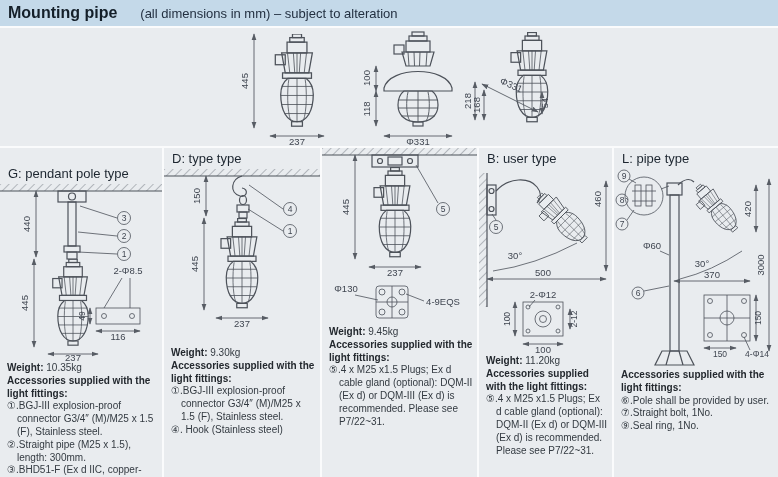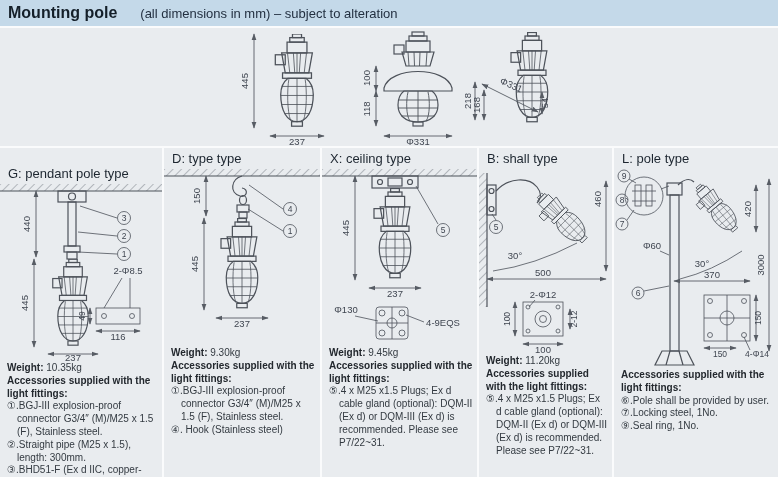--- a/index.html
+++ b/index.html
@@ -48,21 +48,21 @@
         <path d="M15,58 H49 M14,68 H50 M15,78 H49 M18,88 H46 M23,50 C21,62 21,85 25,96 M41,50 C43,62 43,85 39,96 M32,49 V97" stroke-width="0.9"></path>
         <rect x="26" y="97" width="12" height="5"></rect>
       </g>
     </symbol>
   </defs>
 </svg>
 
 <div class="page">
 
   <div class="hdr">
-    <span class="t">Mounting pole</span>
+    <span class="t">Mounting pipe</span>
     <span class="s">(all dimensions in mm) – subject to alteration</span>
   </div>
 
   <div class="top">
     <svg class="dw" width="778" height="118" viewBox="0 0 778 118">
 
       <g>
         <g transform="translate(238,0)">
           <use href="#lamp" x="30" y="6" width="58" height="94"></use>
           <line class="d" x1="16" y1="6" x2="16" y2="100" marker-start="url(#arr)" marker-end="url(#arr)"></line>
@@ -206,21 +206,20 @@
       </svg>
       <div class="txt">
         <div><b>Weight:</b> <span>9.30kg</span></div>
         <div><b>Accessories supplied with the light fittings:</b></div>
         <div class="item">①.BGJ-III explosion-proof connector G3/4″ (M)/M25 x 1.5 (F), Stainless steel.</div>
         <div class="item">④. Hook (Stainless steel)</div>
       </div>
     </div>
 
     <div class="col">
-      <div class="ch">X: ceiling type</div>
       <svg class="dw" width="155" height="178" viewBox="0 0 155 178">
         <rect x="0" y="0" width="155" height="7" fill="url(#hatch)"></rect>
         <line class="ln" x1="0" y1="7" x2="155" y2="7"></line>
         <g class="ln">
           <rect x="50" y="7" width="46" height="12"></rect>
           <circle cx="58" cy="13" r="2.5"></circle>
             <circle cx="88" cy="13" r="2.5"></circle>
           <rect x="66" y="9" width="14" height="8"></rect>
         </g>
         <use href="#lamp" x="45" y="19" width="56" height="92"></use>
@@ -248,21 +247,21 @@
         <text x="121" y="157">4-9EQS</text>
       </svg>
       <div class="txt">
         <div><b>Weight:</b> <span>9.45kg</span></div>
         <div><b>Accessories supplied with the light fittings:</b></div>
         <div class="item">⑤.4 x M25 x1.5 Plugs; Ex d cable gland (optional): DQM-II (Ex d) or DQM-III (Ex d) is recommended. Please see P7/22~31.</div>
       </div>
     </div>
 
     <div class="col">
-      <div class="ch">B: shall type</div>
+      <div class="ch">B: user type</div>
       <svg class="dw" width="133" height="186" viewBox="0 0 133 186">
         <rect x="0" y="4" width="8" height="134" fill="url(#hatch)"></rect>
         <line class="ln" x1="8" y1="4" x2="8" y2="138"></line>
         <g class="ln">
           <rect x="8" y="16" width="9" height="30"></rect>
           <circle cx="12.5" cy="22" r="2.5"></circle>
             <circle cx="12.5" cy="40" r="2.5"></circle>
           <path d="M17,22 C30,8 50,8 58,18 C63,24 62,30 58,34"></path>
         </g>
         <use href="#lamp" width="40" height="66" transform="translate(46,40) rotate(-45)"></use>
@@ -296,21 +295,21 @@
         <text class="sm" transform="rotate(-90 98,150)" x="98" y="150">2-12</text>
       </svg>
       <div class="txt">
         <div><b>Weight:</b> <span>11.20kg</span></div>
         <div><b>Accessories supplied with the light fittings:</b></div>
         <div class="item">⑤.4 x M25 x1.5 Plugs; Ex d cable gland (optional): DQM-II (Ex d) or DQM-III (Ex d) is recommended. Please see P7/22~31.</div>
       </div>
     </div>
 
     <div class="col">
-      <div class="ch">L: pole type</div>
+      <div class="ch">L: pipe type</div>
       <svg class="dw" width="164" height="200" viewBox="0 0 164 200">
         <g class="ln">
           <rect x="56" y="26" width="9" height="156"></rect>
           <rect x="53" y="14" width="15" height="12"></rect>
           <path d="M64,16 C70,10 76,9 80,13"></path>
           <path d="M48,182 H73 L80,196 H41 Z M56,182 L52,196 M65,182 L69,196"></path>
         </g>
         <g class="thin">
           <circle cx="30" cy="27" r="19"></circle>
           <rect x="21" y="16" width="6" height="21"></rect>
@@ -363,19 +362,19 @@
         <line class="d" x1="142" y1="126" x2="142" y2="172" marker-start="url(#arr)" marker-end="url(#arr)"></line>
         <text class="sm" transform="rotate(-90 147,149)" x="147" y="149">150</text>
         <line class="d" x1="90" y1="179" x2="122" y2="179" marker-start="url(#arr)" marker-end="url(#arr)"></line>
         <text class="sm" x="106" y="188">150</text>
         <line class="thin" x1="136" y1="181" x2="130" y2="168"></line>
         <text class="sm" x="143" y="188">4-Φ14</text>
       </svg>
       <div class="txt">
         <div><b>Accessories supplied with the light fittings:</b></div>
         <div class="item">⑥.Pole shall be provided by user.</div>
-        <div class="item">⑦.Locking steel, 1No.</div>
+        <div class="item">⑦.Straight bolt, 1No.</div>
         <div class="item">⑨.Seal ring, 1No.</div>
       </div>
     </div>
 
   </div>
 </div>
 
 </body></html>

